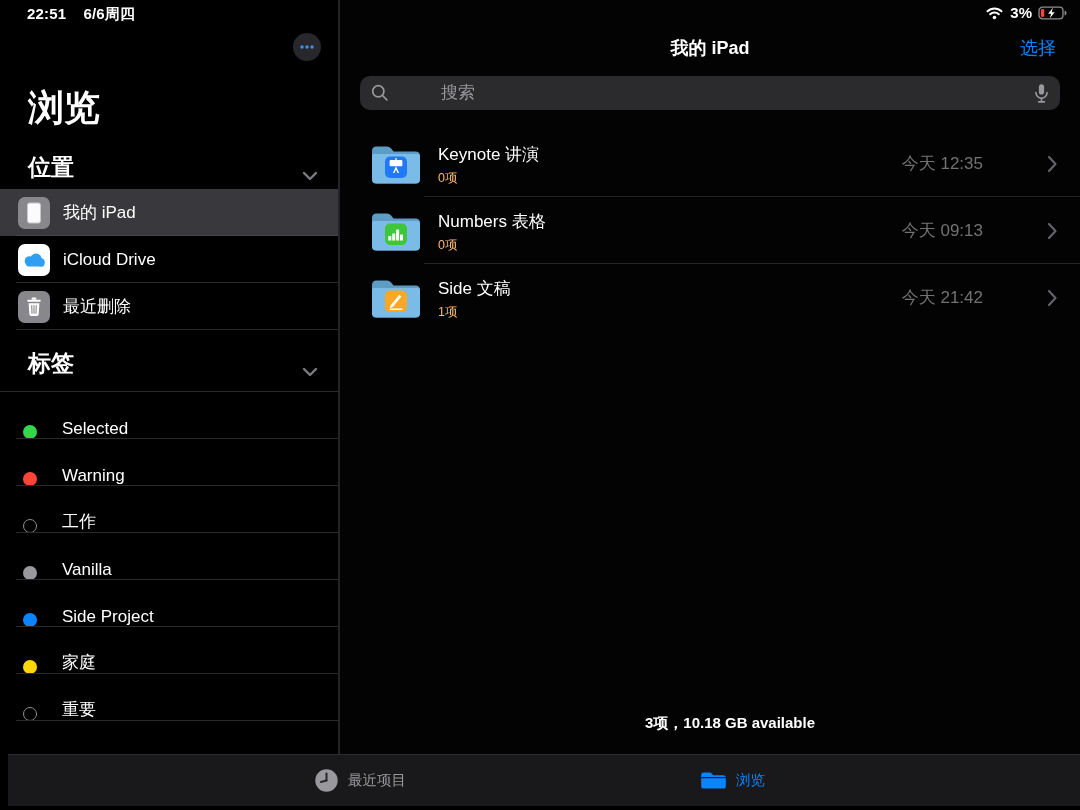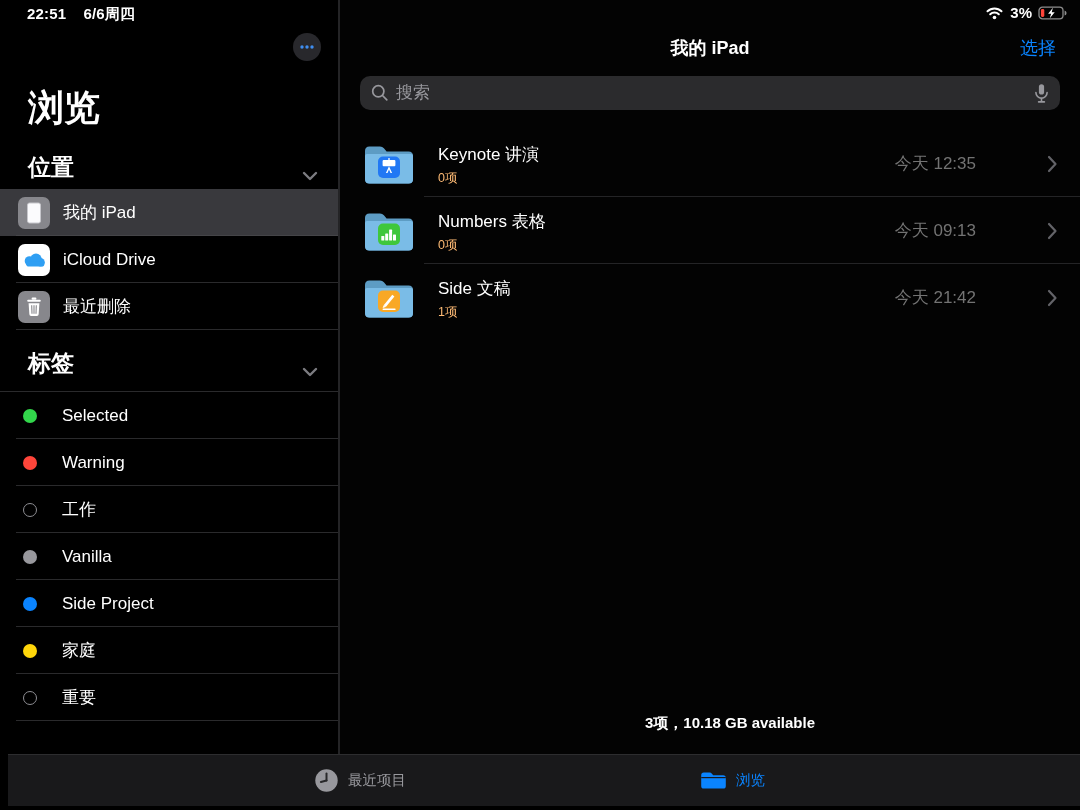--- a/index.html
+++ b/index.html
@@ -25,39 +25,39 @@
 
   .loc-list { position:absolute; top:189px; left:0; right:0; }
   .side-row { position:relative; height:47px; display:flex; align-items:center; padding-left:18px; cursor:pointer; }
   .side-row::after { content:""; position:absolute; left:16px; right:0; bottom:0; height:1px; background:#2a2a2c; }
   .side-row.selected { background:#39393d; }
   .side-row.selected::after { background:#454548; }
   .row-icon { width:32px; height:32px; margin-right:13px; flex:0 0 auto; }
   .row-label { font-size:17px; color:#fff; }
 
   .tag-list { position:absolute; top:391px; left:0; right:0; border-top:1px solid #2a2a2c; }
-  .tag-row { position:relative; height:47px; display:flex; align-items:center; padding-left:23px; cursor:pointer; }
+  .tag-row { position:relative; height:47px; display:flex; align-items:flex-end; padding-left:23px; cursor:pointer; }
   .tag-row::after { content:""; position:absolute; left:16px; right:0; bottom:0; height:1px; background:#2a2a2c; }
   .tag-dot { width:14px; height:14px; border-radius:50%; margin-right:25px; flex:0 0 auto; }
   .tag-dot.outline { background:transparent !important; border:1.5px solid #8e8e93; }
 
   
   .main { position:absolute; left:338px; top:0; width:742px; height:758px; background:#030303;
           border-left:2px solid #242426; }
   .main-title { position:absolute; top:36px; left:0; right:0; text-align:center;
                 font-size:18px; font-weight:700; color:#fff; }
   .select-btn { position:absolute; top:36px; right:24px; font-size:18px; color:#0a84ff; cursor:pointer; background:none; border:none; font-family:inherit; }
   .searchbar { position:absolute; top:76px; left:20px; right:20px; height:34px; background:#2b2b2d;
                border-radius:10px; display:flex; align-items:center; padding:0 11px; gap:7px; }
   .searchbar input { flex:1; background:transparent; border:none; outline:none; color:#d946ef;
-                     font-size:17px; font-family:inherit; }
+                     font-size:17px; font-family:inherit;margin-left:45px; }
   .searchbar input::placeholder { color:#98989d; }
 
   .file-list { position:absolute; top:130px; left:0; right:0; }
-  .file-row { position:relative; height:67px; display:flex; align-items:center; padding-left:23px; cursor:pointer;gap:7px; }
+  .file-row { position:relative; height:67px; display:flex; align-items:center; padding-left:30px; cursor:pointer; }
   .file-row:not(:last-child)::after { content:""; position:absolute; left:84px; right:0; bottom:0; height:1px; background:#242426; }
   .file-icon { width:52px; height:44px; margin-right:16px; flex:0 0 auto; }
   .file-info { flex:1; min-width:0; padding-top:2px; }
   .file-name { font-size:17px; color:#fff; }
   .file-count { font-size:12.5px; color:#fdba74; margin-top:4px; }
   .file-date { font-size:17px; color:#737373; margin-right:64px; }
   .file-chev { margin-right:22px; display:flex; }
 
   .main-footer { position:absolute; top:714px; left:0; right:0; text-align:center;
                  font-size:15px; font-weight:700; color:#fff;padding-left:40px; }

